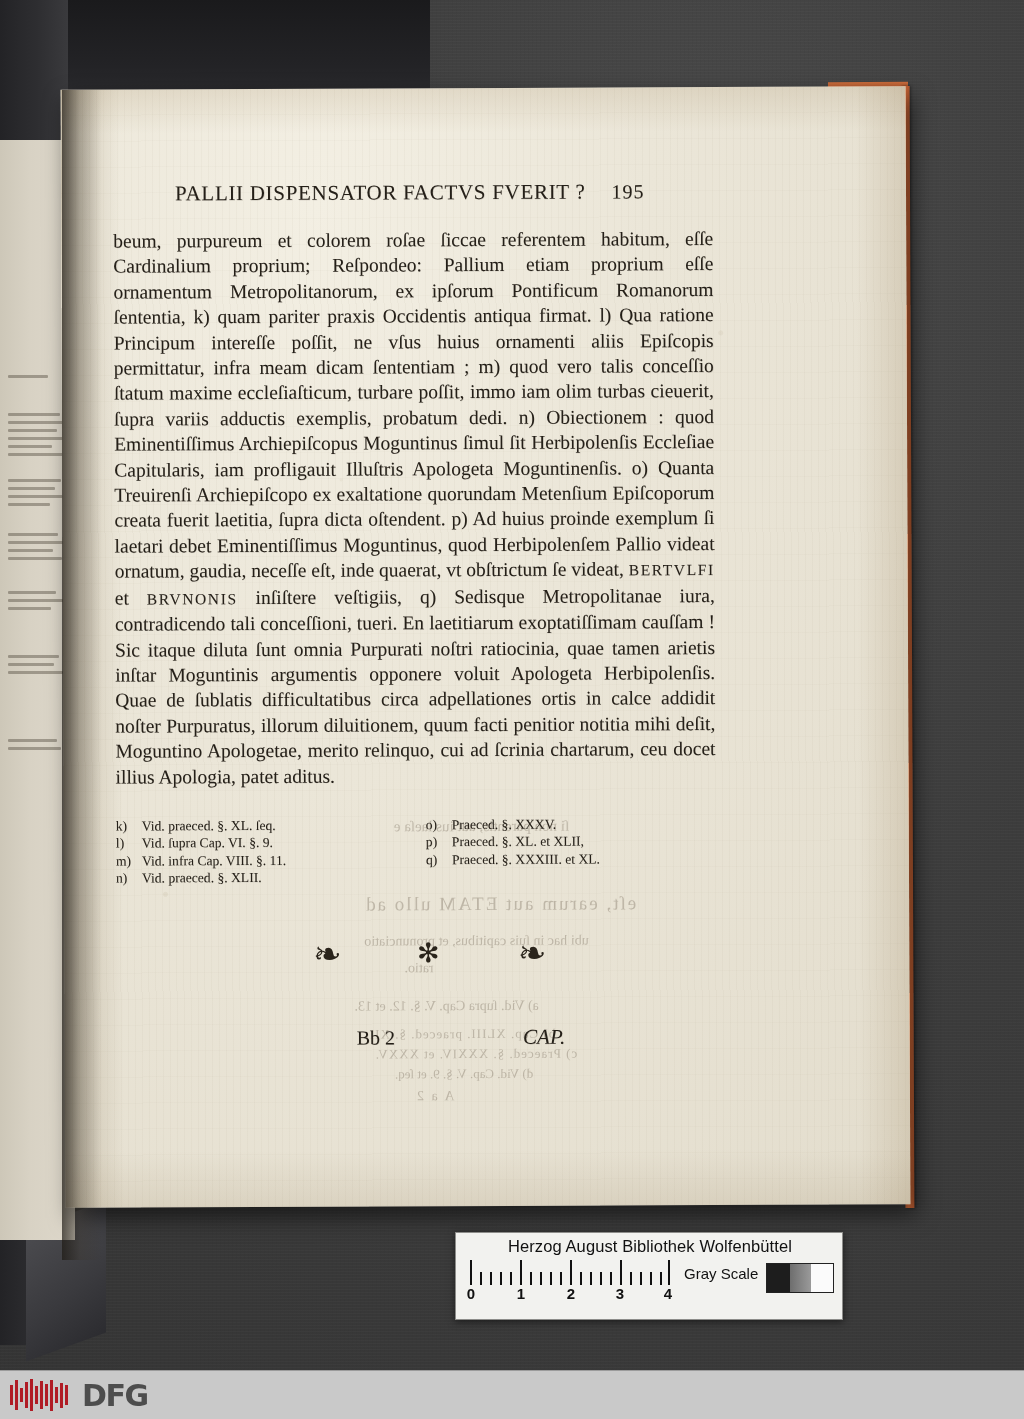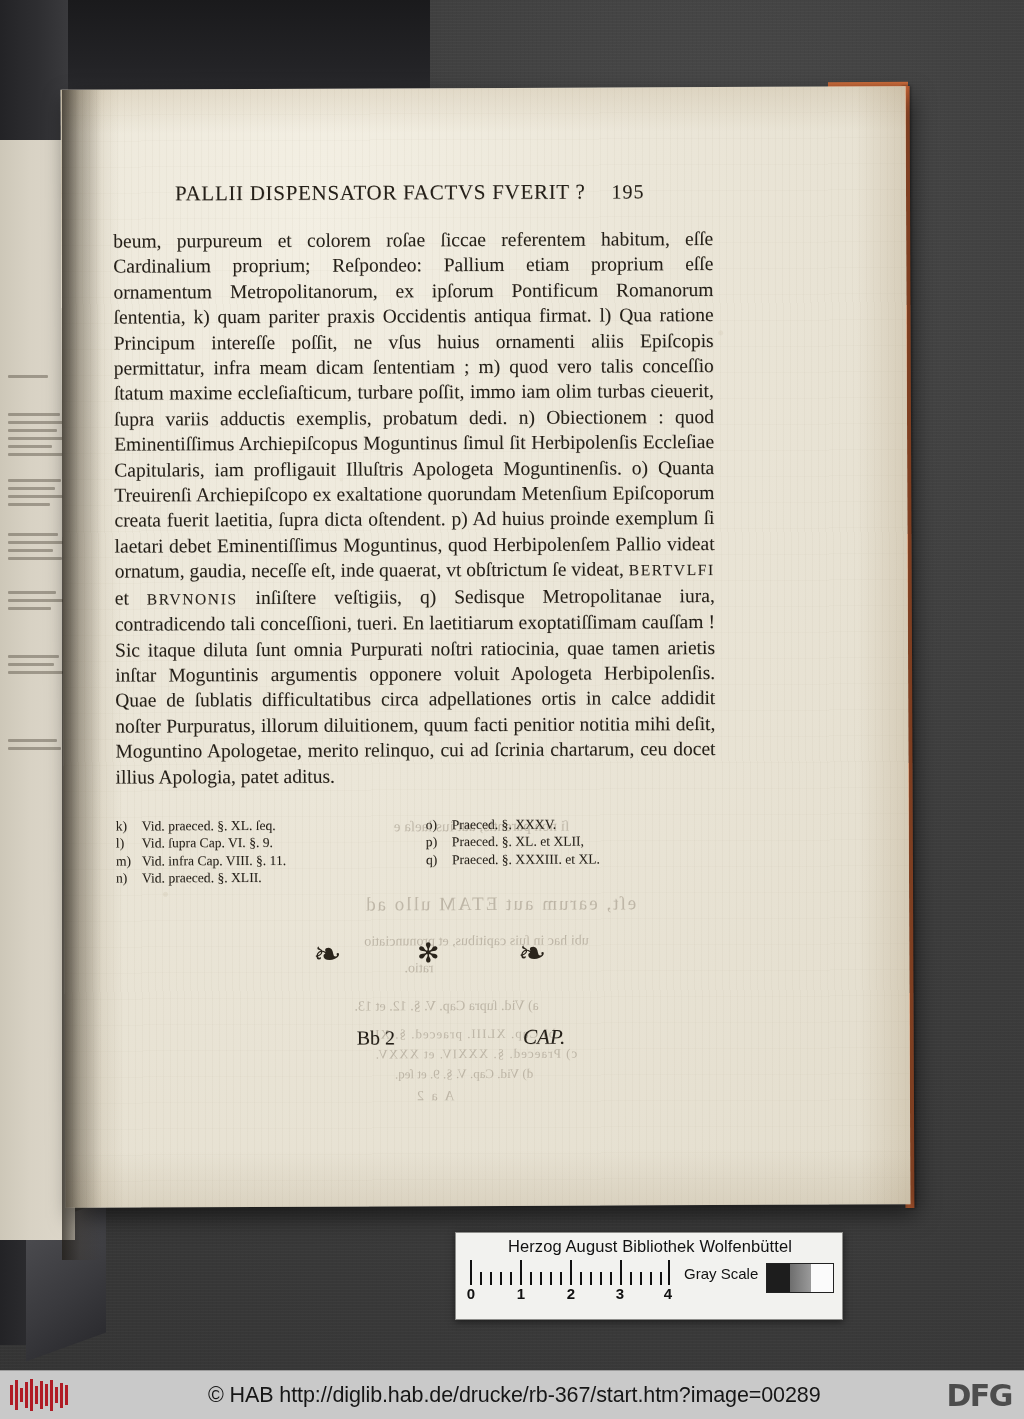--- a/index.html
+++ b/index.html
@@ -419,15 +419,14 @@
     <i style="height:26px"></i>
       <i style="height:32px"></i>
       <i style="height:18px"></i>
     <i style="height:28px"></i>
       <i style="height:22px"></i>
       <i style="height:31px"></i>
     <i style="height:16px"></i>
       <i style="height:25px"></i>
       <i style="height:20px"></i>
   </div>
-  <div id="footer-url">© HAB http://diglib.hab.de/drucke/rb-367/start.htm?image=00289</div>
   <div id="dfg-logo">DFG</div>
 </div>
 
 </body></html>

